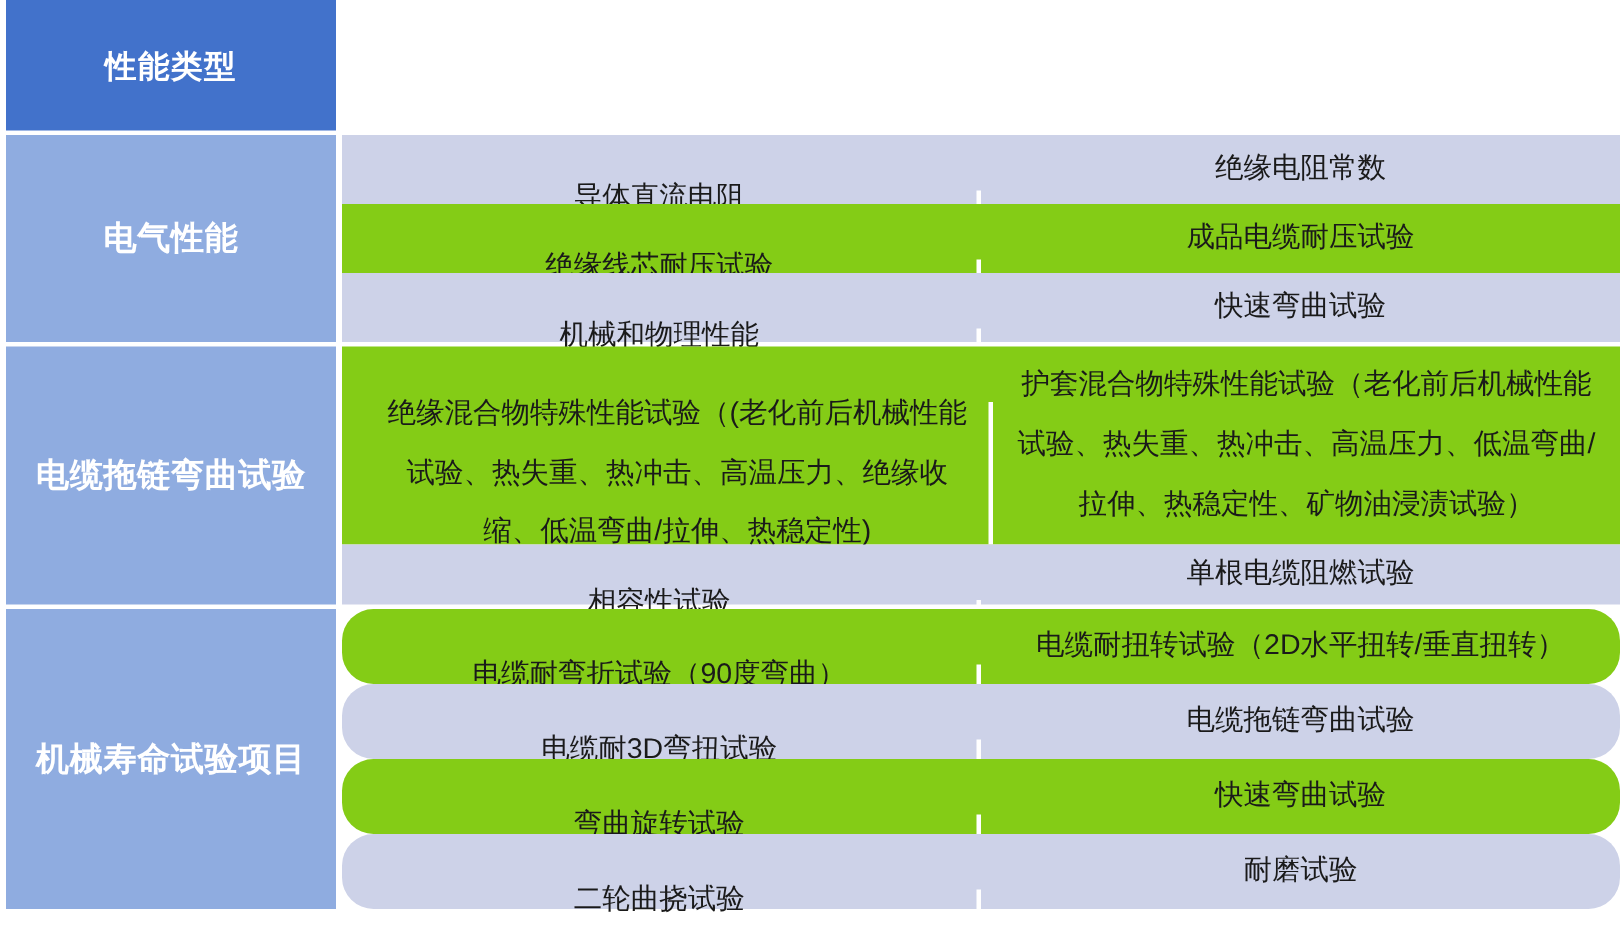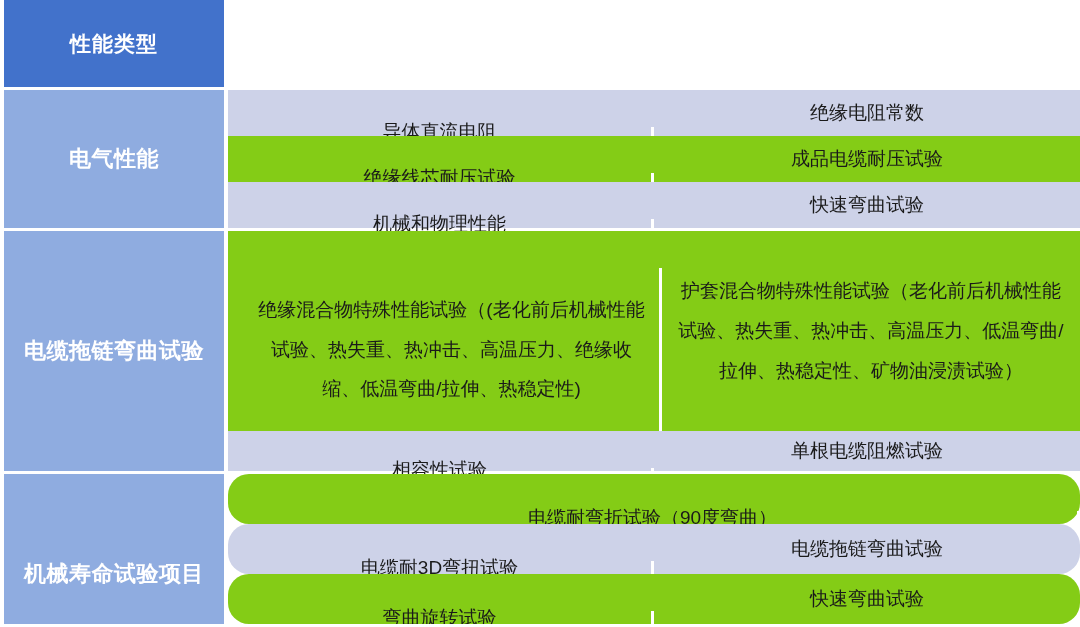--- a/index.html
+++ b/index.html
@@ -109,21 +109,21 @@
   }
   .cell.left-c {
     border-right: 3px solid #ffffff;
     margin-top: 37px;
   }
 
   
   .sec-electrical .row { height: 46px; }
   .sec-electrical .cell { font-size: 19px; }
 
-  .sec-mech .row.tall { height: 200px; padding-left: 16px; }
+  .sec-mech .row.tall { height: 132px; padding-left: 16px; }
   .sec-mech .row.tall .cell {
     align-items: center;
     line-height: 2.1;
   }
   .sec-mech .row.short { height: 40px; }
 
   .sec-life .row { height: 50px; border-radius: 21px; }
 
   .bottom-strip {
     position: absolute;
@@ -173,20 +173,21 @@
         <div class="cell right-c">单根电缆阻燃试验</div>
       </div>
     </div>
   </div>
 
   <div class="section sec-life">
     <div class="cat-cell">机械寿命试验项目</div>
     <div class="rows-wrap">
       <div class="row light">
         <div class="cell left-c">电缆耐弯折试验（90度弯曲）</div>
+        <div class="cell right-c">电缆耐扭转试验（2D水平扭转/垂直扭转）</div>
       </div>
       <div class="row dark">
         <div class="cell left-c">电缆耐3D弯扭试验</div>
         <div class="cell right-c">电缆拖链弯曲试验</div>
       </div>
       <div class="row light">
         <div class="cell left-c">弯曲旋转试验</div>
         <div class="cell right-c">快速弯曲试验</div>
       </div>
       <div class="row dark">

